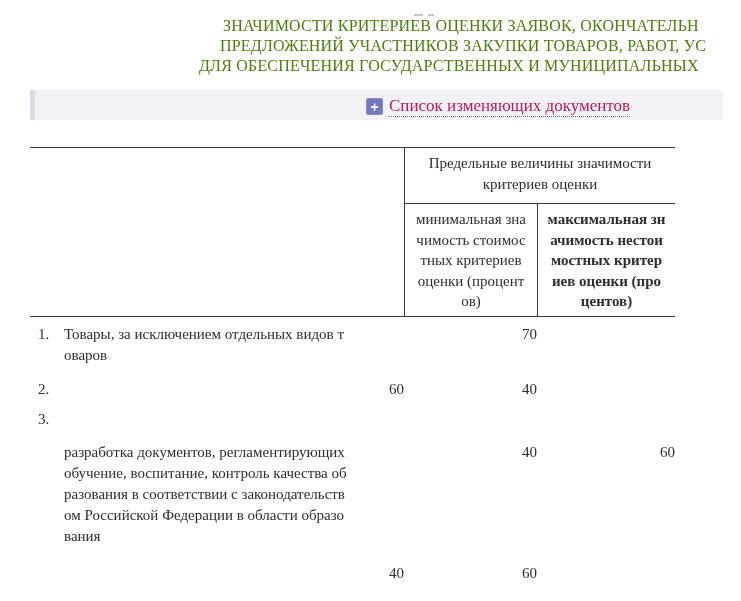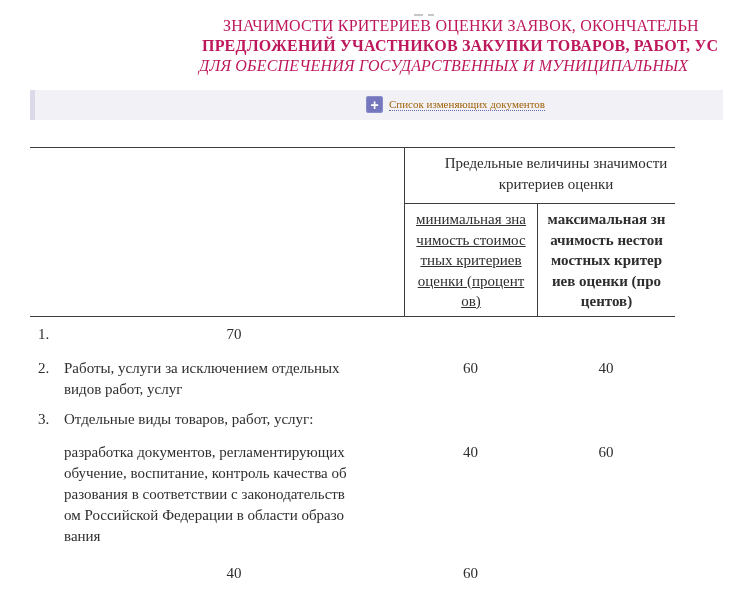--- a/index.html
+++ b/index.html
@@ -13,21 +13,21 @@
   }
 
   
   .remnant { position: absolute; height: 2px; background: #c6c6c6; }
 
   
   .title-line {
     position: absolute;
     white-space: nowrap;
     font-size: 16px;
-    color: #be185d;
+    color: #4d7c0f;
     letter-spacing: 0.2px;
   }
 
   
   .changes-bar {
     position: absolute;
     left: 30px; top: 90px;
     width: 693px; height: 30px;
     background: #f1f1f6;
   }
@@ -47,82 +47,82 @@
     border-radius: 3px;
     color: #ffffff;
     font-family: "Liberation Sans", sans-serif;
     font-size: 14px; font-weight: bold;
     display: flex; align-items: center; justify-content: center;
     line-height: 1;
     cursor: pointer;
     box-shadow: inset 0 0 0 1px #8a8dc9;
   }
   .changes-link {
-    color: #a16207;
-    font-size: 11px;
+    color: #be185d;
+    font-size: 17px;
     text-decoration: none;
     border-bottom: 1px dotted #6769b0;
     cursor: pointer;
   }
 
   
   .h-rule { position: absolute; height: 1px; background: #3d3d3d; }
   .v-rule { position: absolute; width: 1px; background: #3d3d3d; }
   #rule-top    { left: 30px;  top: 147px; width: 645px; }
   #rule-mid    { left: 404px; top: 203px; width: 271px; }
   #rule-bottom { left: 30px;  top: 316px; width: 645px; }
   #vline-1 { left: 404px; top: 147px; height: 169px; }
   #vline-2 { left: 537px; top: 203px; height: 113px; }
 
   
   .group-header {
     position: absolute;
-    left: 421px; top: 153px; width: 270px;
+    left: 405px; top: 153px; width: 270px;
     text-align: center;
     font-size: 15px; line-height: 21px;
     white-space: pre-line;
   }
   .sub-header {
     position: absolute;
     top: 209px;
     text-align: center;
     font-size: 15px; line-height: 20.5px;
     white-space: pre-line;
   }
-  #sub-header-min { left: 405px; width: 132px; text-decoration: underline; }
+  #sub-header-min { left: 405px; width: 132px; }
   #sub-header-max { left: 538px; width: 137px; font-weight: bold; }
 
   
   .rows-wrap {
     position: absolute;
     left: 30px; top: 324px; width: 645px;
   }
   .trow {
     display: grid;
     grid-template-columns: 34px 340px 133px 138px;
     font-size: 15px; line-height: 21px;
     align-items: start;
   }
   .trow:nth-of-type(1) { margin-bottom: 13px; }
   .trow:nth-of-type(2) { margin-bottom: 9px;  }
   .trow:nth-of-type(3) { margin-bottom: 12px; }
   .trow:nth-of-type(4) { margin-bottom: 16px;  }
   .cell-num  { padding-left: 8px; }
   .cell-text { white-space: pre-line; }
-  .cell-val  { text-align: center; }
+  .cell-val  { text-align: right; }
 </style>
 </head>
 <body>
 
 <div class="remnant" style="left:414px; top:14px; width:9px;"></div>
 <div class="remnant" style="left:428px; top:14px; width:6px;"></div>
 
 <div class="title-line" style="left:223px; top:17px;">ЗНАЧИМОСТИ КРИТЕРИЕВ ОЦЕНКИ ЗАЯВОК, ОКОНЧАТЕЛЬН</div>
-<div class="title-line" style="left:202px; top:37px;font-weight:bold;">ПРЕДЛОЖЕНИЙ УЧАСТНИКОВ ЗАКУПКИ ТОВАРОВ, РАБОТ, УС</div>
-<div class="title-line" style="left:199px; top:57px;font-style:italic;">ДЛЯ ОБЕСПЕЧЕНИЯ ГОСУДАРСТВЕННЫХ И МУНИЦИПАЛЬНЫХ</div>
+<div class="title-line" style="left:220px; top:37px;">ПРЕДЛОЖЕНИЙ УЧАСТНИКОВ ЗАКУПКИ ТОВАРОВ, РАБОТ, УС</div>
+<div class="title-line" style="left:199px; top:57px;">ДЛЯ ОБЕСПЕЧЕНИЯ ГОСУДАРСТВЕННЫХ И МУНИЦИПАЛЬНЫХ</div>
 
 <div class="changes-bar">
   <div class="bar-stripe"></div>
   <div class="changes-link-wrap">
     <span class="plus-icon">+</span>
     <a href="#" class="changes-link">Список изменяющих документов</a>
   </div>
 </div>
 
 <div class="h-rule" id="rule-top"></div>
@@ -140,32 +140,31 @@
 ов)</div>
 <div class="sub-header" id="sub-header-max">максимальная зн
 ачимость нестои
 мостных критер
 иев оценки (про
 центов)</div>
 
 <div class="rows-wrap">
   <div class="trow">
     <div class="cell-num">1.</div>
+    <div class="cell-text">Товары, за исключением отдельных видов т
+оваров</div>
     <div class="cell-val">70</div>
   </div>
   <div class="trow">
     <div class="cell-num">2.</div>
-    <div class="cell-text">Работы, услуги за исключением отдельных
-видов работ, услуг</div>
     <div class="cell-val">60</div>
     <div class="cell-val">40</div>
   </div>
   <div class="trow">
     <div class="cell-num">3.</div>
-    <div class="cell-text">Отдельные виды товаров, работ, услуг:</div>
     <div class="cell-val"></div>
     <div class="cell-val"></div>
   </div>
   <div class="trow">
     <div class="cell-num"></div>
     <div class="cell-text">разработка документов, регламентирующих
 обучение, воспитание, контроль качества об
 разования в соответствии с законодательств
 ом Российской Федерации в области образо
 вания</div>

